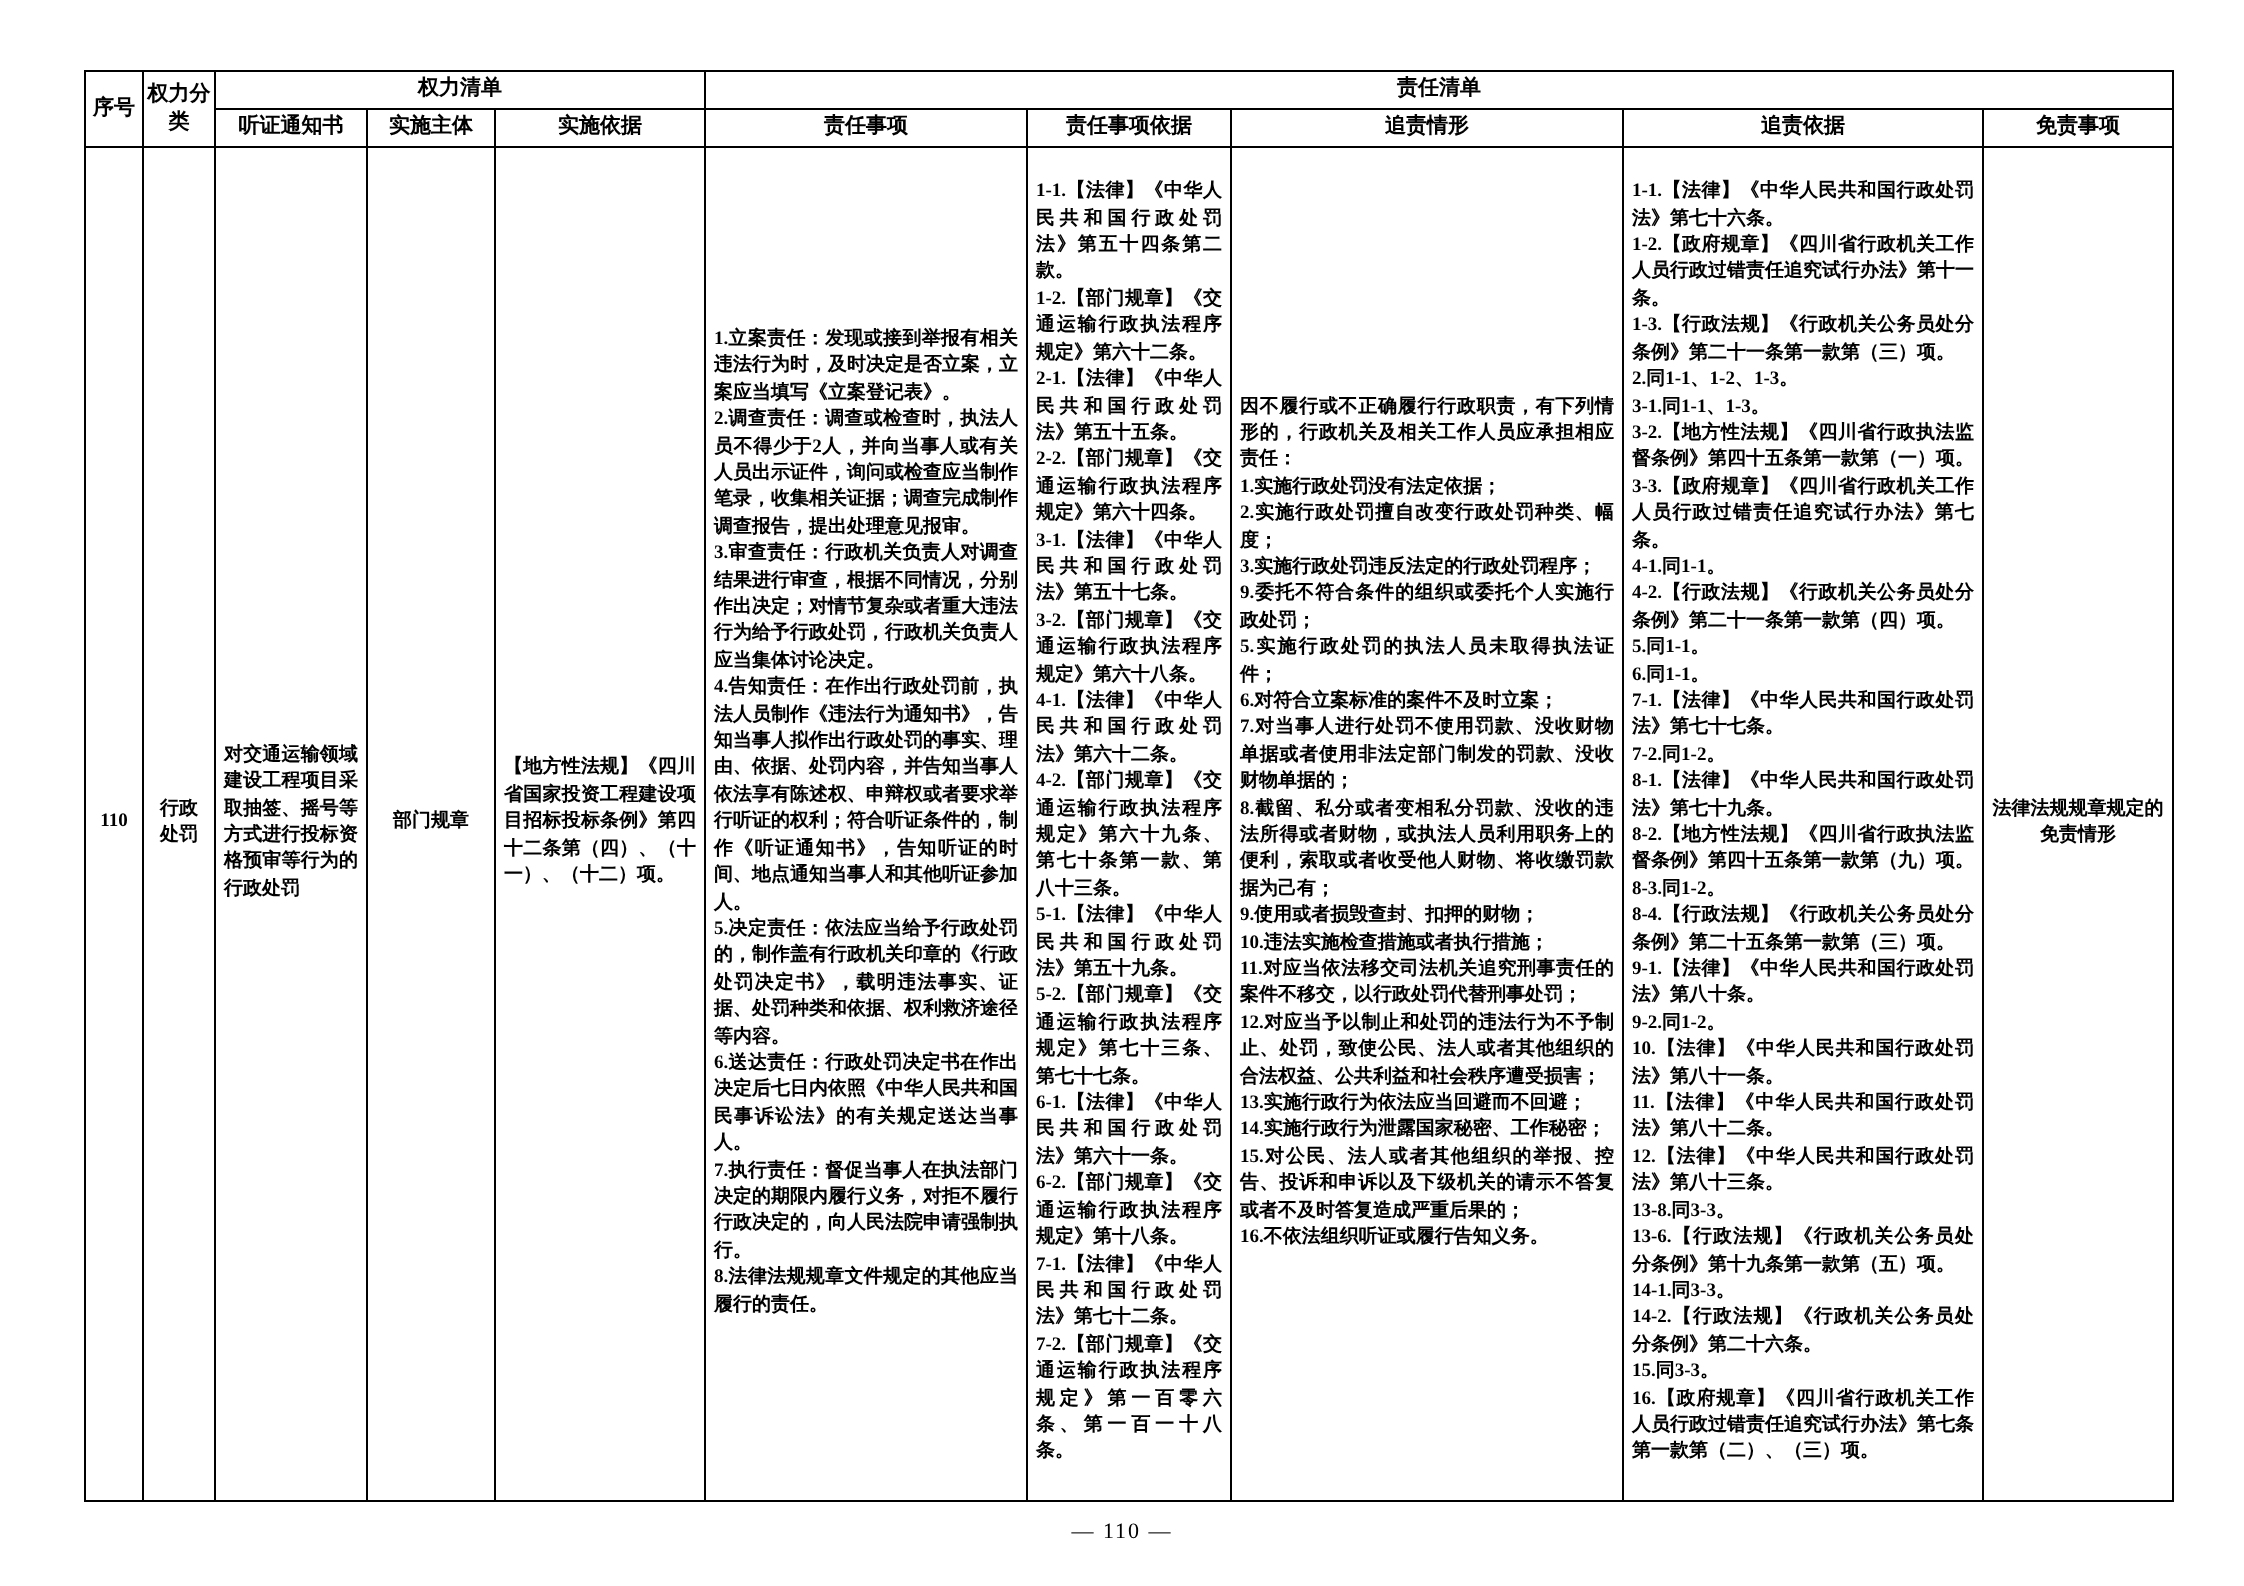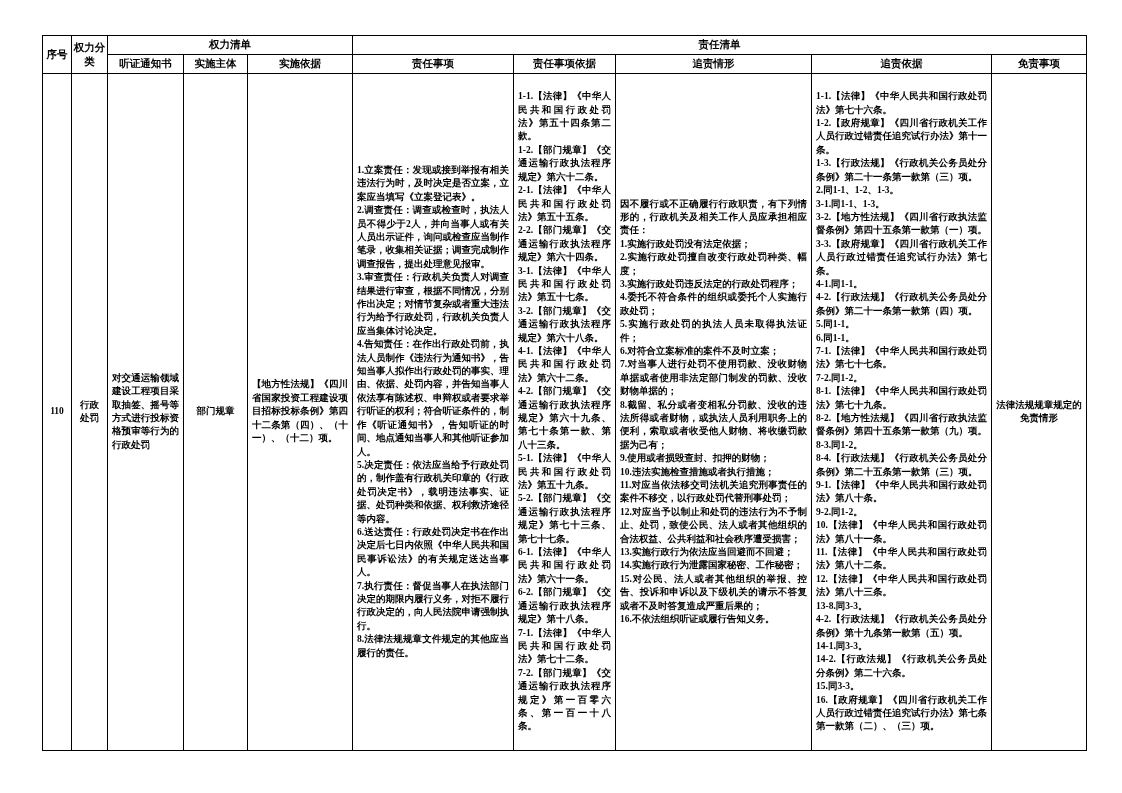--- a/index.html
+++ b/index.html
@@ -111,21 +111,21 @@
             <div class="para">6-1.【法律】《中华人民共和国行政处罚法》第六十一条。</div>
             <div class="para">6-2.【部门规章】《交通运输行政执法程序规定》第十八条。</div>
             <div class="para">7-1.【法律】《中华人民共和国行政处罚法》第七十二条。</div>
             <div class="para">7-2.【部门规章】《交通运输行政执法程序规定》第一百零六条、第一百一十八条。</div>
           </td>
         <td class="justify-cell">
             <div class="para">因不履行或不正确履行行政职责，有下列情形的，行政机关及相关工作人员应承担相应责任：</div>
             <div class="para">1.实施行政处罚没有法定依据；</div>
             <div class="para">2.实施行政处罚擅自改变行政处罚种类、幅度；</div>
             <div class="para">3.实施行政处罚违反法定的行政处罚程序；</div>
-            <div class="para">4.委托不符合条件的组织或委托个人实施行政处罚；</div>
+            <div class="para">9.委托不符合条件的组织或委托个人实施行政处罚；</div>
             <div class="para">5.实施行政处罚的执法人员未取得执法证件；</div>
             <div class="para">6.对符合立案标准的案件不及时立案；</div>
             <div class="para">7.对当事人进行处罚不使用罚款、没收财物单据或者使用非法定部门制发的罚款、没收财物单据的；</div>
             <div class="para">8.截留、私分或者变相私分罚款、没收的违法所得或者财物，或执法人员利用职务上的便利，索取或者收受他人财物、将收缴罚款据为己有；</div>
             <div class="para">9.使用或者损毁查封、扣押的财物；</div>
             <div class="para">10.违法实施检查措施或者执行措施；</div>
             <div class="para">11.对应当依法移交司法机关追究刑事责任的案件不移交，以行政处罚代替刑事处罚；</div>
             <div class="para">12.对应当予以制止和处罚的违法行为不予制止、处罚，致使公民、法人或者其他组织的合法权益、公共利益和社会秩序遭受损害；</div>
             <div class="para">13.实施行政行为依法应当回避而不回避；</div>
             <div class="para">14.实施行政行为泄露国家秘密、工作秘密；</div>
@@ -149,23 +149,24 @@
             <div class="para">8-1.【法律】《中华人民共和国行政处罚法》第七十九条。</div>
             <div class="para">8-2.【地方性法规】《四川省行政执法监督条例》第四十五条第一款第（九）项。</div>
             <div class="para">8-3.同1-2。</div>
             <div class="para">8-4.【行政法规】《行政机关公务员处分条例》第二十五条第一款第（三）项。</div>
             <div class="para">9-1.【法律】《中华人民共和国行政处罚法》第八十条。</div>
             <div class="para">9-2.同1-2。</div>
             <div class="para">10.【法律】《中华人民共和国行政处罚法》第八十一条。</div>
             <div class="para">11.【法律】《中华人民共和国行政处罚法》第八十二条。</div>
             <div class="para">12.【法律】《中华人民共和国行政处罚法》第八十三条。</div>
             <div class="para">13-8.同3-3。</div>
-            <div class="para">4-2.【行政法规】《行政机关公务员处分条例》第十九条第一款第（五）项。</div>
+            <div class="para">13-6.【行政法规】《行政机关公务员处分条例》第十九条第一款第（五）项。</div>
             <div class="para">14-1.同3-3。</div>
             <div class="para">14-2.【行政法规】《行政机关公务员处分条例》第二十六条。</div>
             <div class="para">15.同3-3。</div>
             <div class="para">16.【政府规章】《四川省行政机关工作人员行政过错责任追究试行办法》第七条第一款第（二）、（三）项。</div>
           </td>
         <td class="center-cell">法律法规规章规定的免责情形</td>
       </tr>
     </tbody>
   </table>
+  <div class="footer">— 110 —</div>
 </div>
 
 </body></html>

